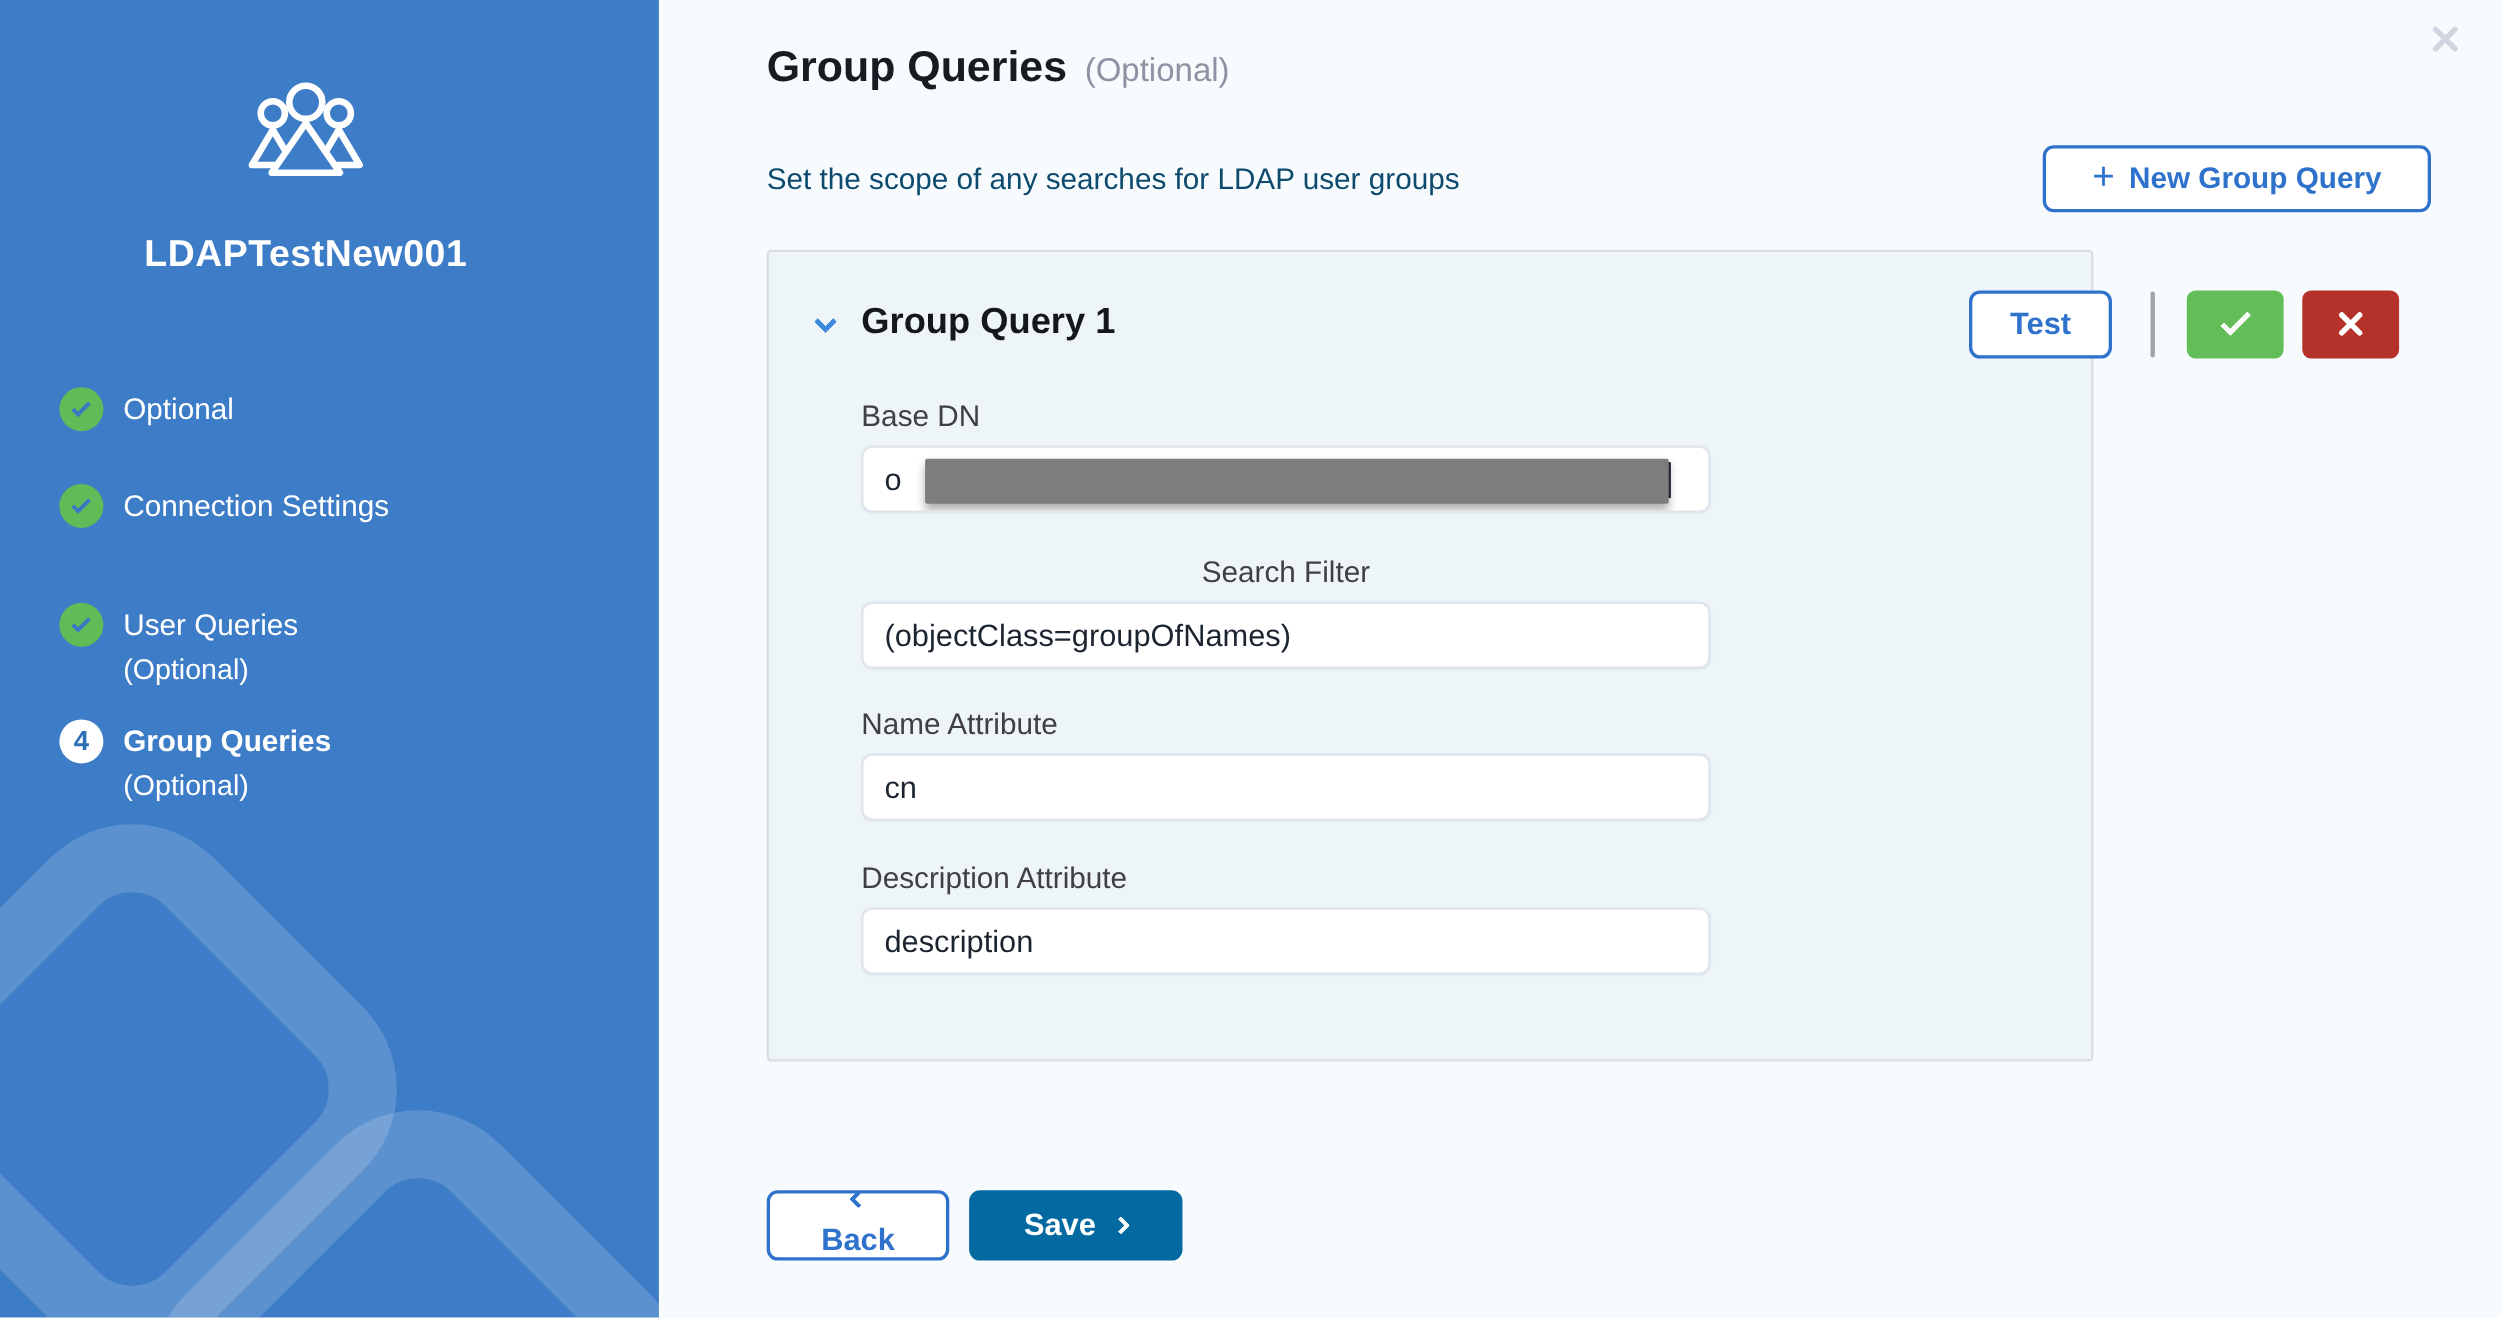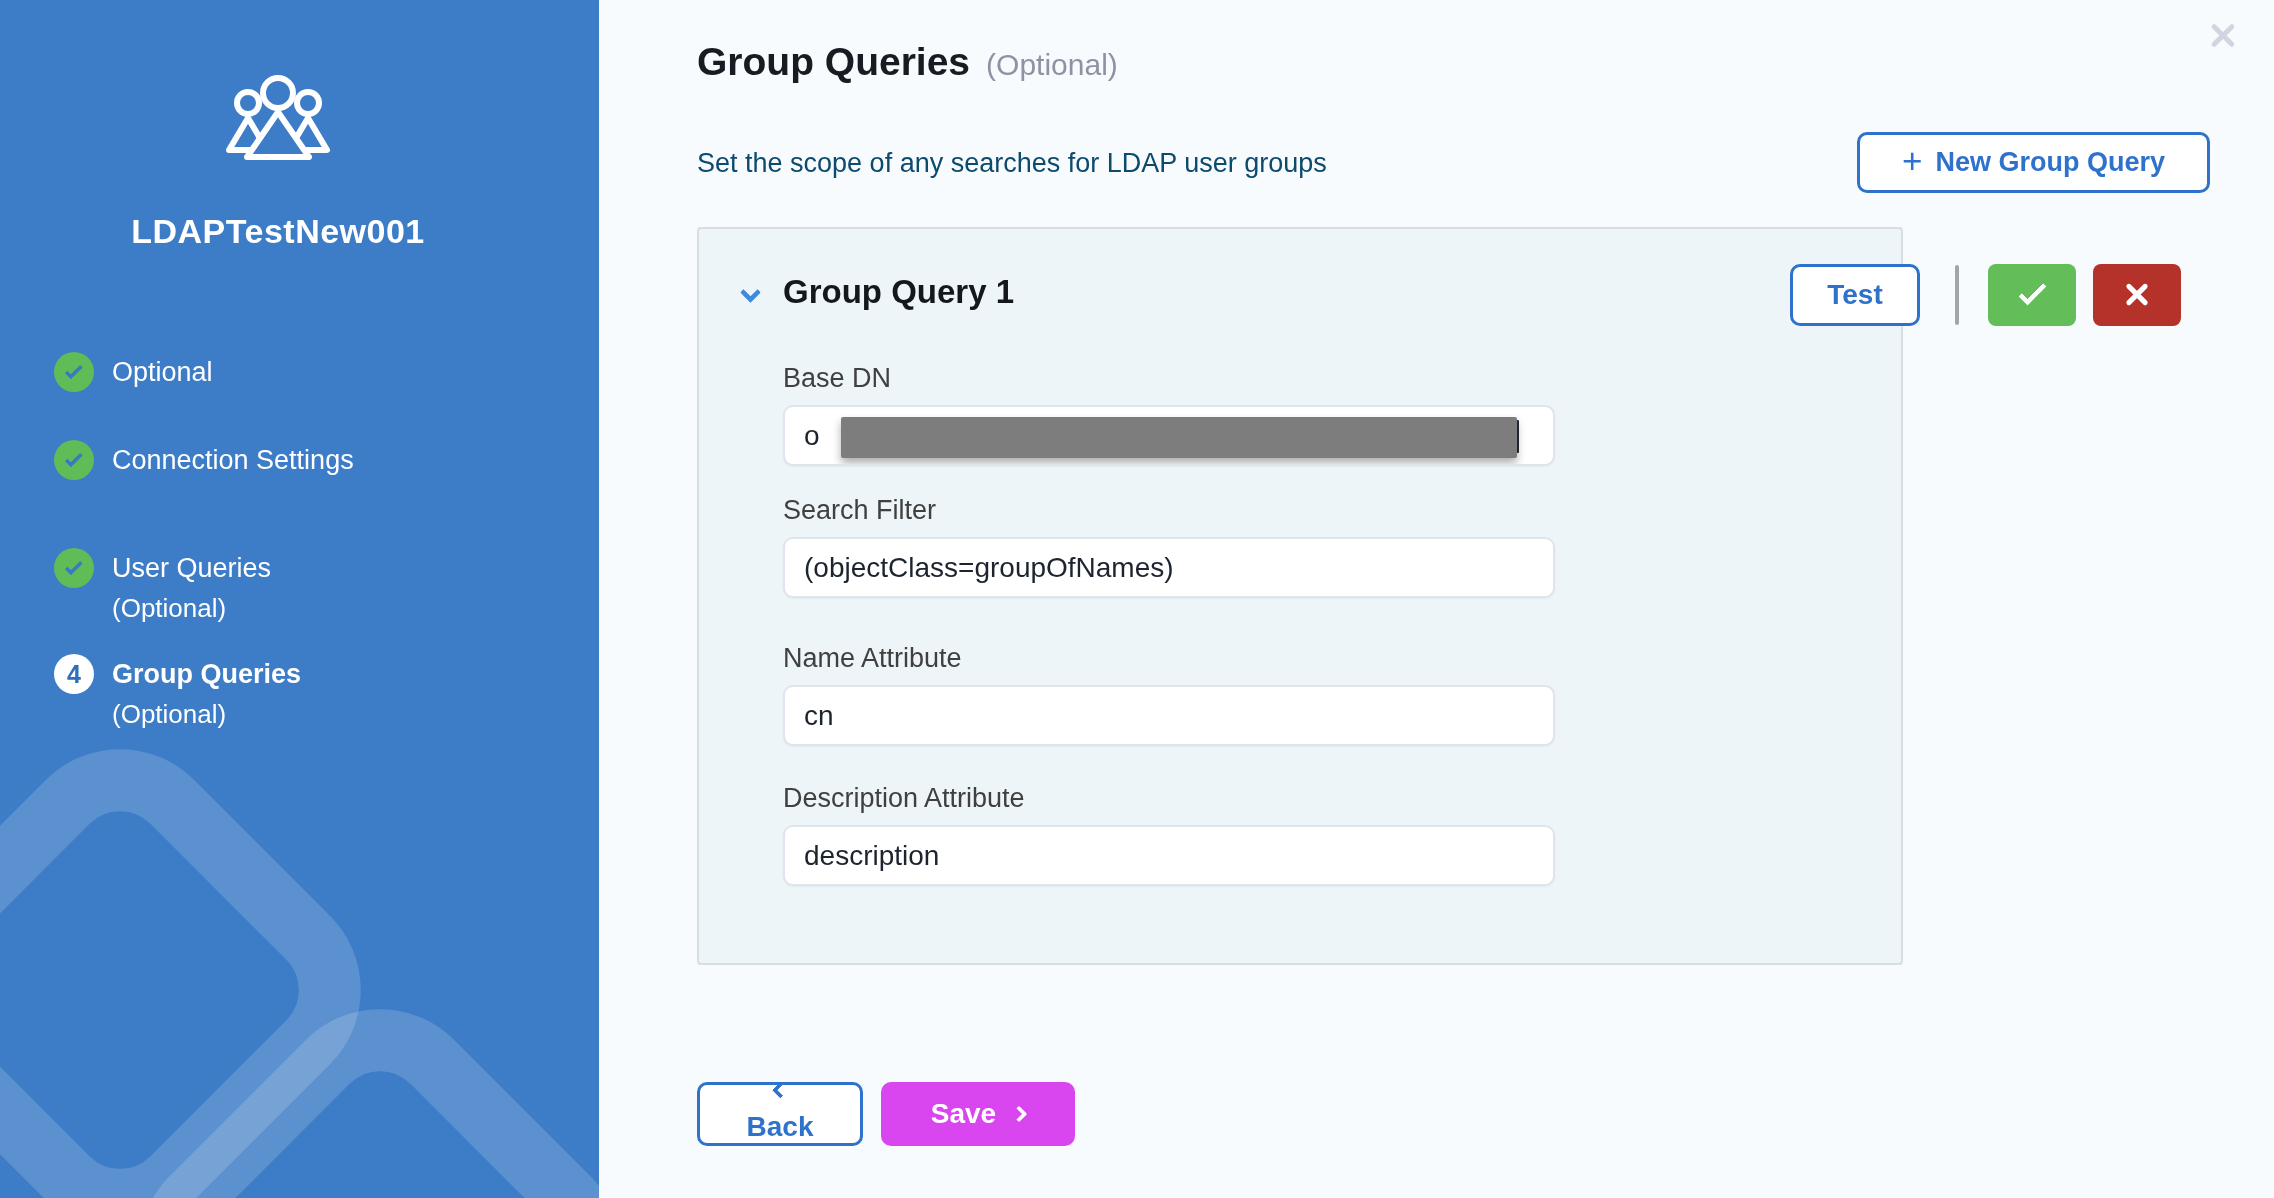--- a/index.html
+++ b/index.html
@@ -65,21 +65,21 @@
   .fbox{position:relative;height:61px;background:#fff;border:2px solid #e0e4ec;border-radius:10px;
         display:flex;align-items:center;padding:0 19px;font-size:28px;color:#1c2430;
         box-shadow:0 1px 2px rgba(16,42,67,.05);cursor:text;overflow:hidden;}
   .redact{position:absolute;left:56px;top:10px;width:676px;height:41px;background:#7d7d7d;border-radius:2px;
           box-shadow:0 5px 9px rgba(0,0,0,.32);z-index:2;}
   .peek{position:absolute;top:22px;font-size:27px;color:#202833;z-index:1;}
   .sliver{position:absolute;left:729px;top:13px;width:5px;height:33px;background:#242c38;z-index:1;border-radius:1px;}
 
   
   .back-btn{position:absolute;left:697px;top:1082px;width:166px;height:64px;gap:15px;font-size:28px;flex-direction:column;}
-  .save-btn{position:absolute;left:881px;top:1082px;width:194px;height:64px;background:#d946ef;color:#fff;gap:17px;font-size:28px;}
+  .save-btn{position:absolute;left:881px;top:1082px;width:194px;height:64px;background:#0369a1;color:#fff;gap:17px;font-size:28px;}
 </style>
 </head>
 <body>
 
 <div class="app">
 
   <aside class="sidebar">
     <svg class="watermark" viewBox="0 0 940 940" fill="none">
       <rect x="160" y="130" width="340" height="340" rx="74" stroke="rgba(255,255,255,0.16)" stroke-width="62" transform="rotate(45 330 300)"></rect>
       <rect x="420" y="390" width="340" height="340" rx="74" stroke="rgba(255,255,255,0.16)" stroke-width="62" transform="rotate(45 590 560)"></rect>
@@ -173,21 +173,21 @@
         <span>o</span>
         <span class="peek" style="left:150px;">,</span>
         <span class="peek" style="left:340px;">,</span>
         <span class="peek" style="left:489px;">,</span>
         <span class="peek" style="left:652px;">,</span>
         <span class="sliver"></span>
         <span class="redact"></span>
       </div>
     </div>
 
-    <div class="fg" style="top:266px;">
+    <div class="fg" style="top:276px;text-align:center;">
       <div class="flabel">Search Filter</div>
       <div class="fbox">
         <span>(objectClass=groupOfNames)</span>
       </div>
     </div>
 
     <div class="fg" style="top:414px;">
       <div class="flabel">Name Attribute</div>
       <div class="fbox">
         <span>cn</span>

